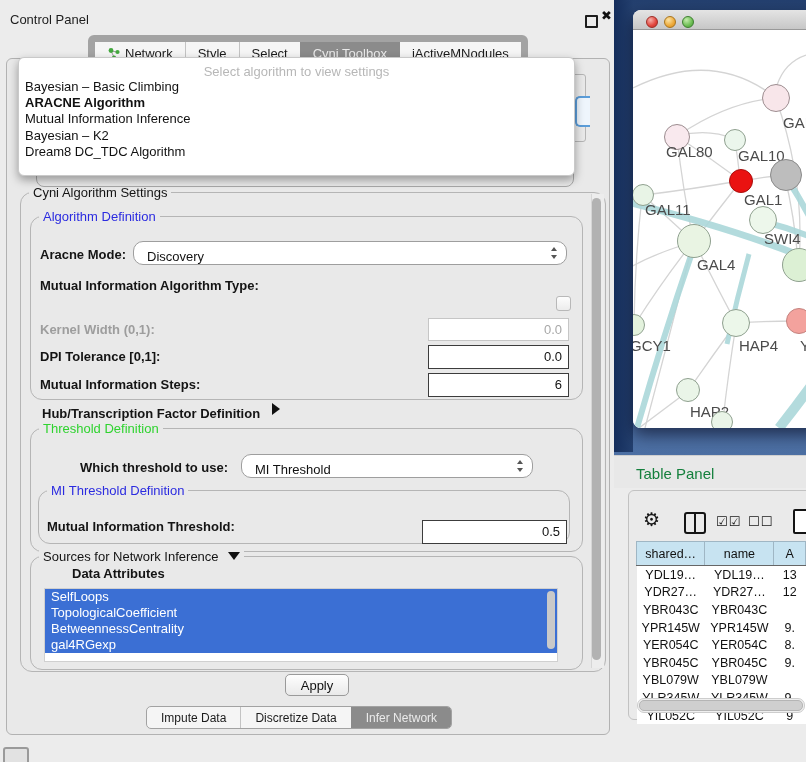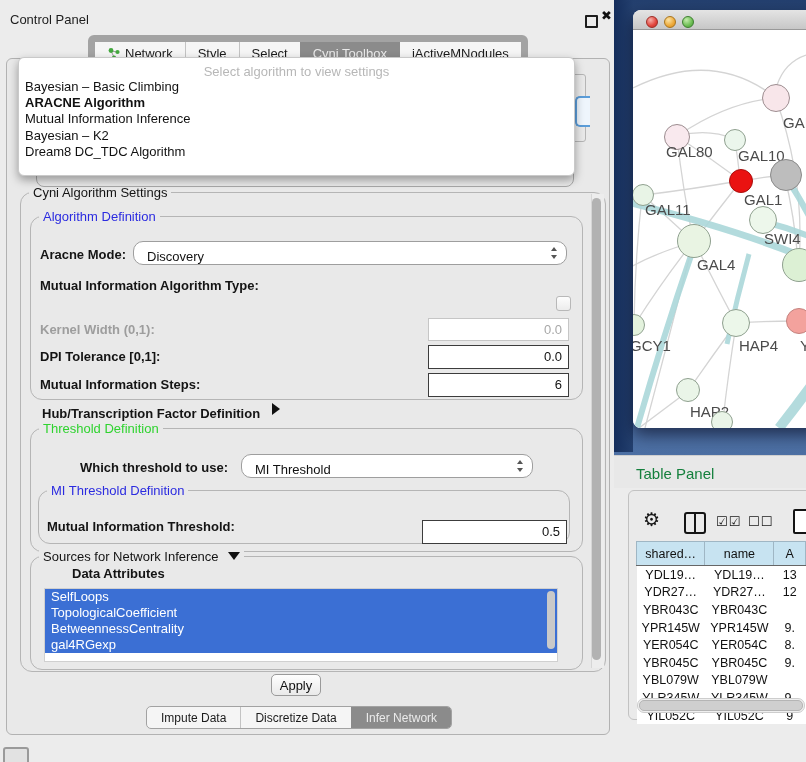--- a/index.html
+++ b/index.html
@@ -65,21 +65,21 @@
 
   
   .vtrack{background:#ededed;border-left:1px solid #d6d6d6;}
   .vthumb{background:#b2b2b2;border-radius:5px;}
 
   
   #attr-list{left:44px;top:588px;width:512px;height:72px;background:#fff;border:1px solid #d0d0d0;overflow:hidden;z-index:3;}
   #attr-list .row{height:16px;line-height:16px;font-size:13px;color:#fff;background:#3b6fd4;padding-left:6px;}
   .list-thumb{left:547px;top:591px;width:8px;height:58px;background:#c9c9c9;border-radius:4px;z-index:4;}
 
-  .apply-btn{left:271px;top:674px;width:50px;height:22px;border:1px solid #9a9a9a;border-radius:5px;
+  .apply-btn{left:285px;top:674px;width:64px;height:22px;border:1px solid #9a9a9a;border-radius:5px;
              background:linear-gradient(#fefefe,#e9e9e9);font-size:13px;color:#111;
              display:flex;align-items:center;justify-content:center;}
 
   #bottom-tabs{left:146px;top:706px;height:21px;display:flex;border:1px solid #a2a2a2;border-radius:5px;
                background:#f5f5f5;overflow:hidden;}
   #bottom-tabs .tab{display:flex;align-items:center;padding:0 14px;font-size:12px;color:#1c1c1c;border-left:1px solid #c3c3c3;white-space:nowrap;}
   #bottom-tabs .tab:first-child{border-left:none;}
   #bottom-tabs .tab.sel{background:#8b8b8b;color:#ebebeb;border-left-color:#8b8b8b;}
 
   .mini-icon{left:3px;top:747px;width:22px;height:18px;border:2px solid #9a9a9a;border-radius:3px;background:#e2e2e2;}

